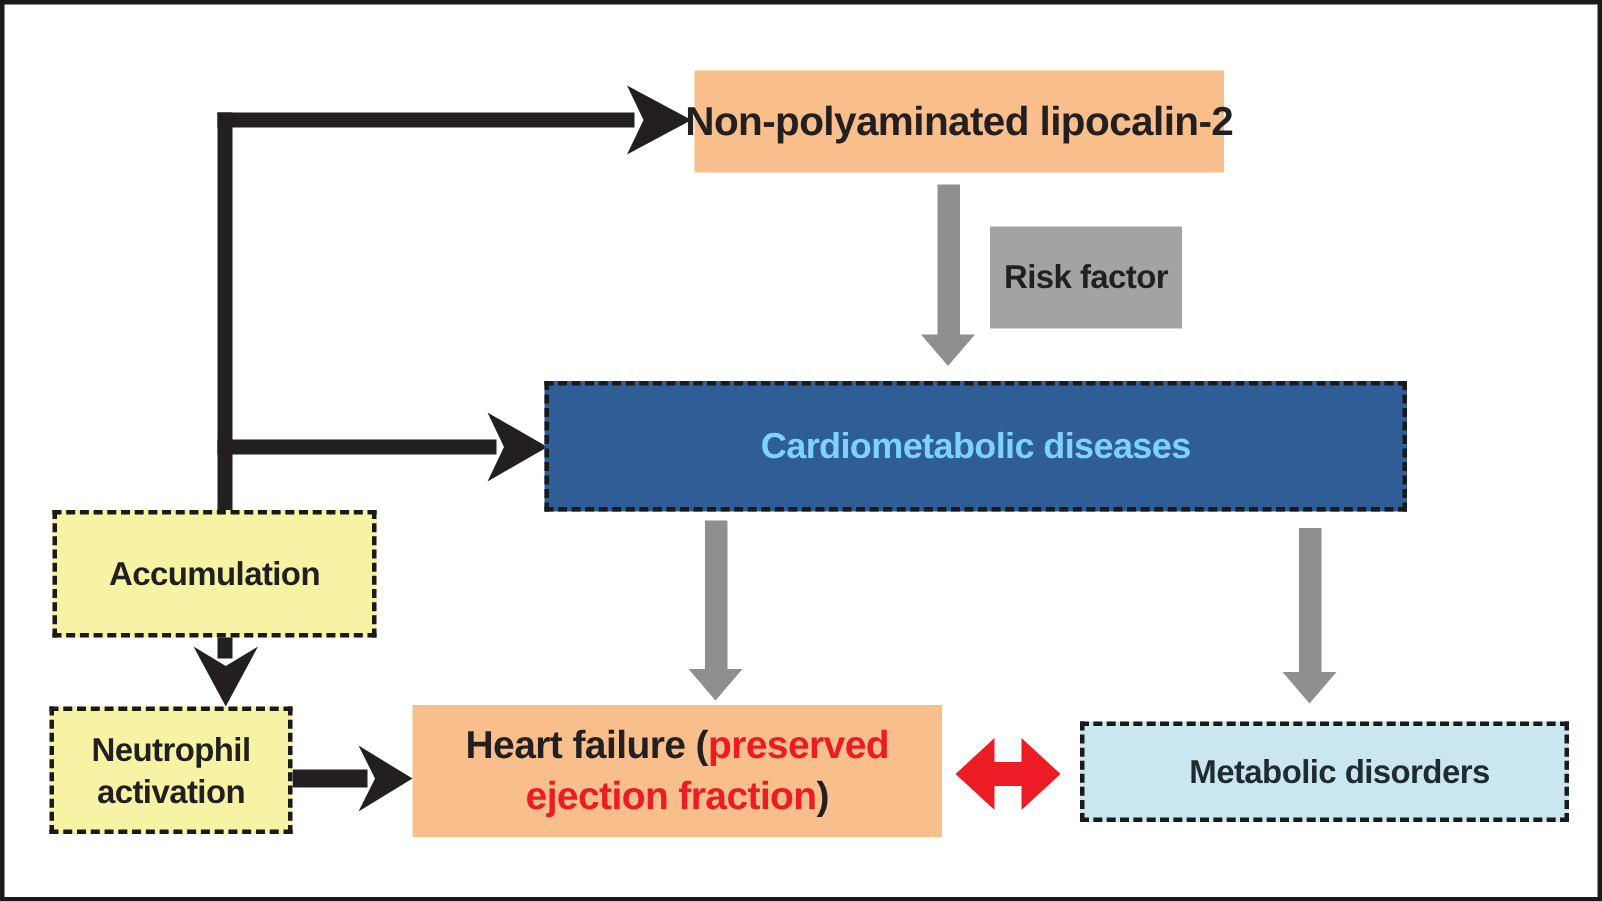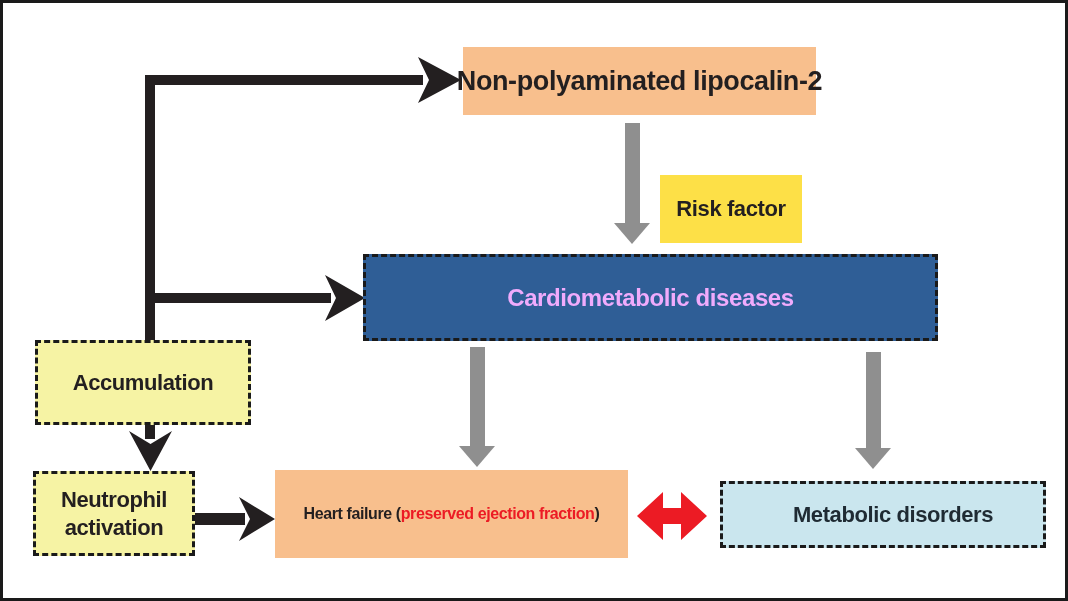--- a/index.html
+++ b/index.html
@@ -18,25 +18,25 @@
     display:flex;align-items:center;justify-content:center;
     box-sizing:border-box;
     font-weight:700;
     letter-spacing:-0.4px;
     text-align:center;
     color:#231F20;
   }
   .node.solid{border:none;}
   .node.dashed{border:3px dashed #1a1a1a;}
   .npl2{left:460px;top:44px;width:353px;height:68px;background:#F8BF8D;font-size:27px;white-space:nowrap;}
-  .risk{left:657px;top:148px;width:142px;height:68px;background:#fde047;font-size:22px;white-space:nowrap;margin-top:24px;}
-  .cardio{left:360px;top:251px;width:575px;height:87px;background:#2F5E96;color:#f0abfc;font-size:24px;white-space:nowrap;}
+  .risk{left:657px;top:148px;width:128px;height:68px;background:#a3a3a3;font-size:22px;white-space:nowrap;}
+  .cardio{left:360px;top:251px;width:575px;height:87px;background:#2F5E96;color:#7dd3fc;font-size:24px;white-space:nowrap;}
   .accum{left:32px;top:337px;width:216px;height:85px;background:#F6F3A4;font-size:22px;white-space:nowrap;justify-content:center;}
   .neutro{left:30px;top:468px;width:162px;height:85px;background:#F6F3A4;font-size:22px;line-height:1.25;padding:0 20px;}
-  .hf{left:272px;top:467px;width:353px;height:88px;background:#F8BF8D;font-size:16px;line-height:1.3;padding:12px 12px;}
+  .hf{left:272px;top:467px;width:353px;height:88px;background:#F8BF8D;font-size:26px;line-height:1.3;padding:12px 12px;}
   .hf .red-text{color:#EC1B24;}
   .metab{left:717px;top:478px;width:326px;height:67px;background:#CAE6EE;color:#1F2B33;font-size:22px;white-space:nowrap;padding-left:20px;}
 </style>
 </head>
 <body>
 
 <div class="canvas">
 
   <svg class="arrow-layer" viewBox="0 0 1068 601" xmlns="http://www.w3.org/2000/svg">
 

